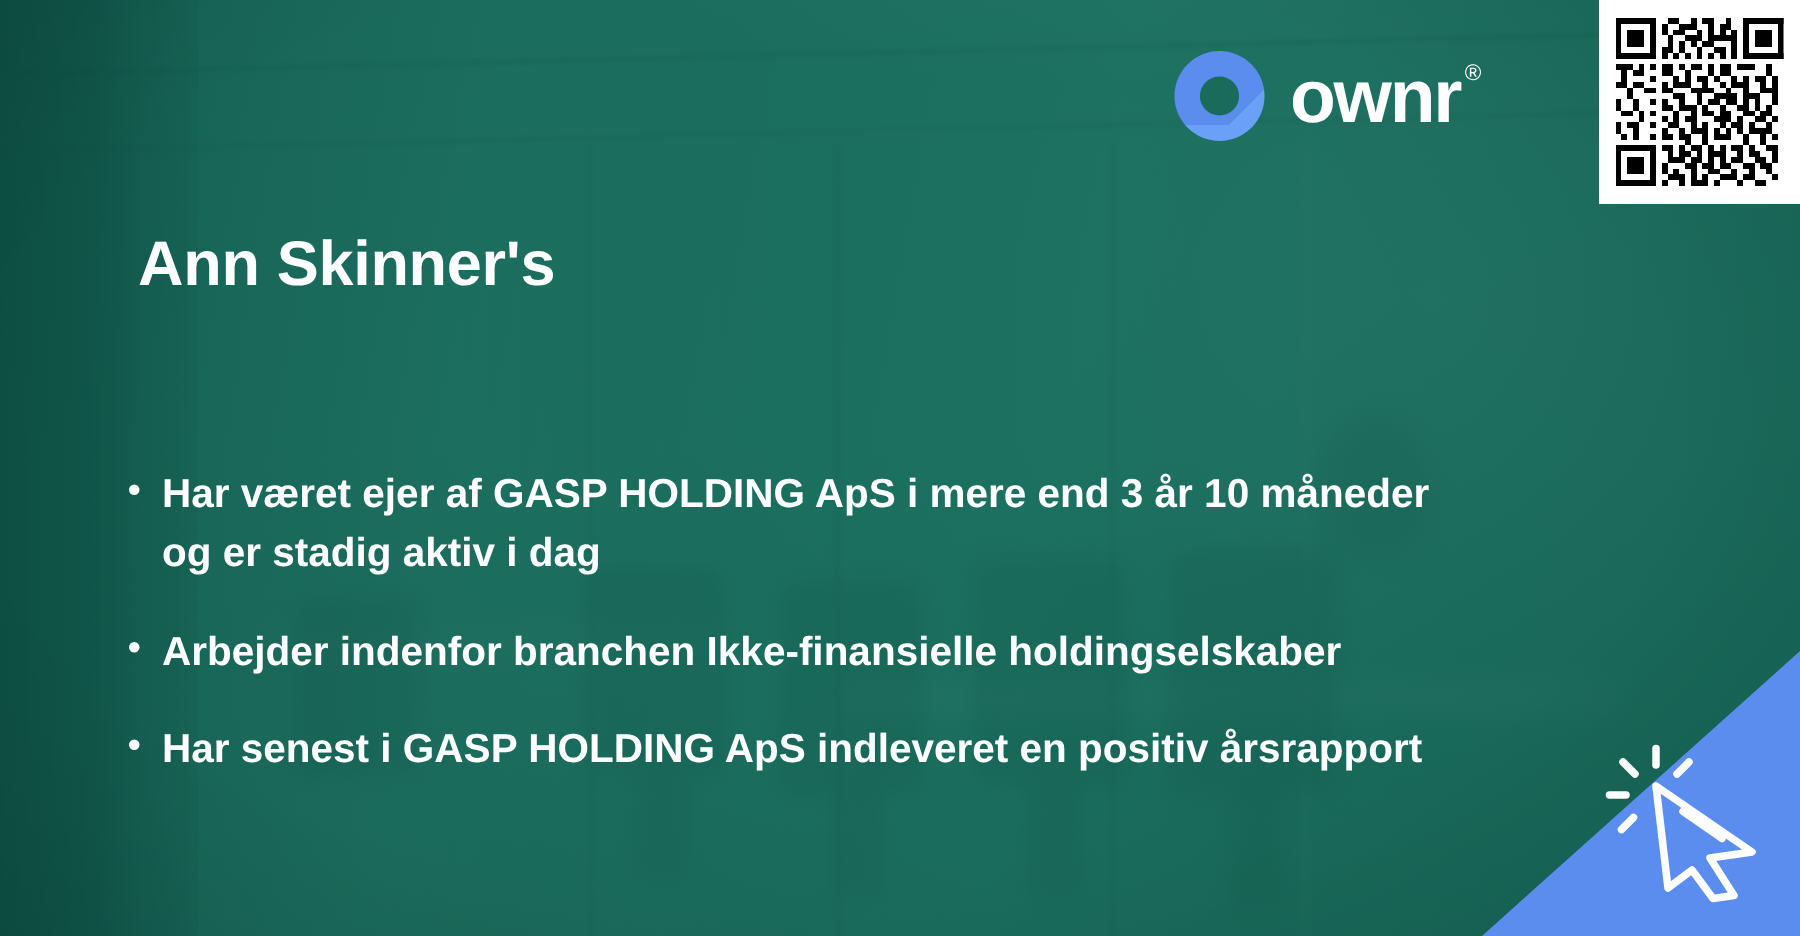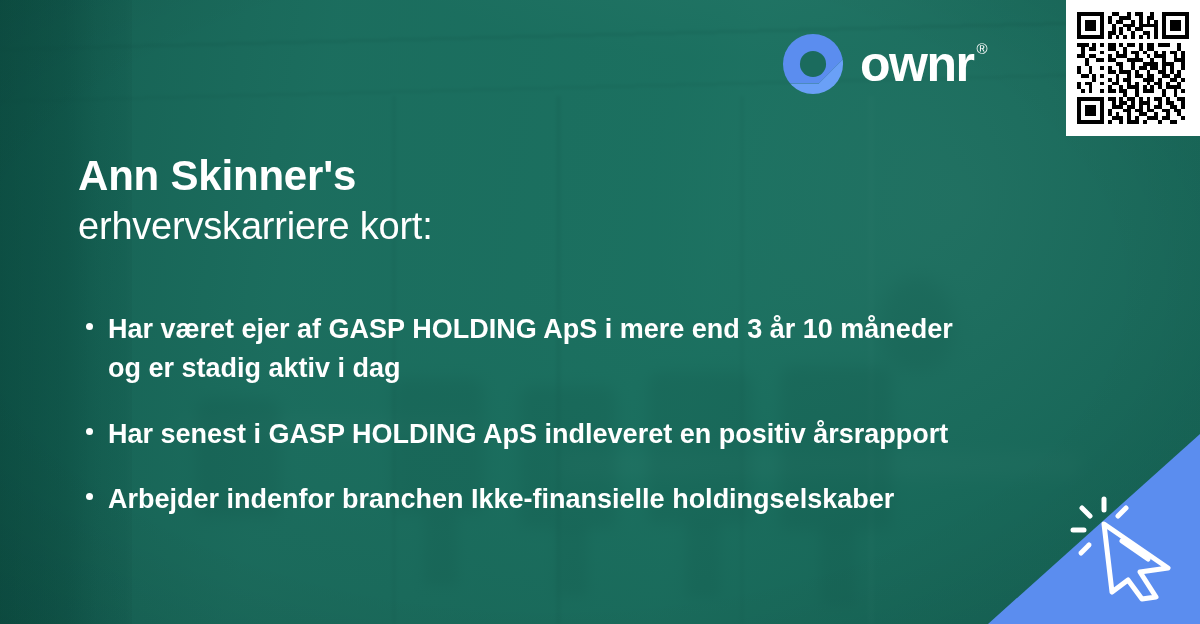--- a/index.html
+++ b/index.html
@@ -110,21 +110,21 @@
   }
 
   
   .content {
     position: absolute;
     inset: 0;
   }
 
   .headline {
     position: absolute;
-    left: 78px;
+    left: 92px;
     top: 152px;
     color: #ffffff;
     line-height: 1.12;
     max-width: 900px;
   }
   .headline .line-name {
     display: block;
     font-size: 42px;
     font-weight: 700;
     letter-spacing: -0.2px;
@@ -280,35 +280,34 @@
         <path d="M4 46 L46 4" stroke="#1b6b5d" stroke-width="5" fill="none" opacity="0.0"></path>
       </svg>
       <div class="logo-word">
         <span class="logo-text">ownr</span>
         <span class="logo-reg">®</span>
       </div>
     </div>
 
     <div class="headline">
       <span class="line-name">Ann Skinner's</span>
-      <span class="line-sub">erhvervskarriere kort:</span>
     </div>
 
     <ul class="facts">
       <li class="fact">
         <span class="fact-bullet"></span>
         <span>Har været ejer af GASP HOLDING ApS i mere end 3 år 10 måneder og er stadig aktiv i dag</span>
       </li>
       <li class="fact">
         <span class="fact-bullet"></span>
-        <span>Har senest i GASP HOLDING ApS indleveret en positiv årsrapport</span>
+        <span>Arbejder indenfor branchen Ikke-finansielle holdingselskaber</span>
       </li>
       <li class="fact">
         <span class="fact-bullet"></span>
-        <span>Arbejder indenfor branchen Ikke-finansielle holdingselskaber</span>
+        <span>Har senest i GASP HOLDING ApS indleveret en positiv årsrapport</span>
       </li>
     </ul>
 
     <div class="qr-panel">
       <svg class="qr-img" viewBox="0 0 29 29" shape-rendering="crispEdges" aria-hidden="true">
         <rect width="29" height="29" fill="#ffffff"></rect>
         <g fill="#000000">
 
           <rect x="0" y="0" width="7" height="1"></rect>
             <rect x="0" y="6" width="7" height="1"></rect>

